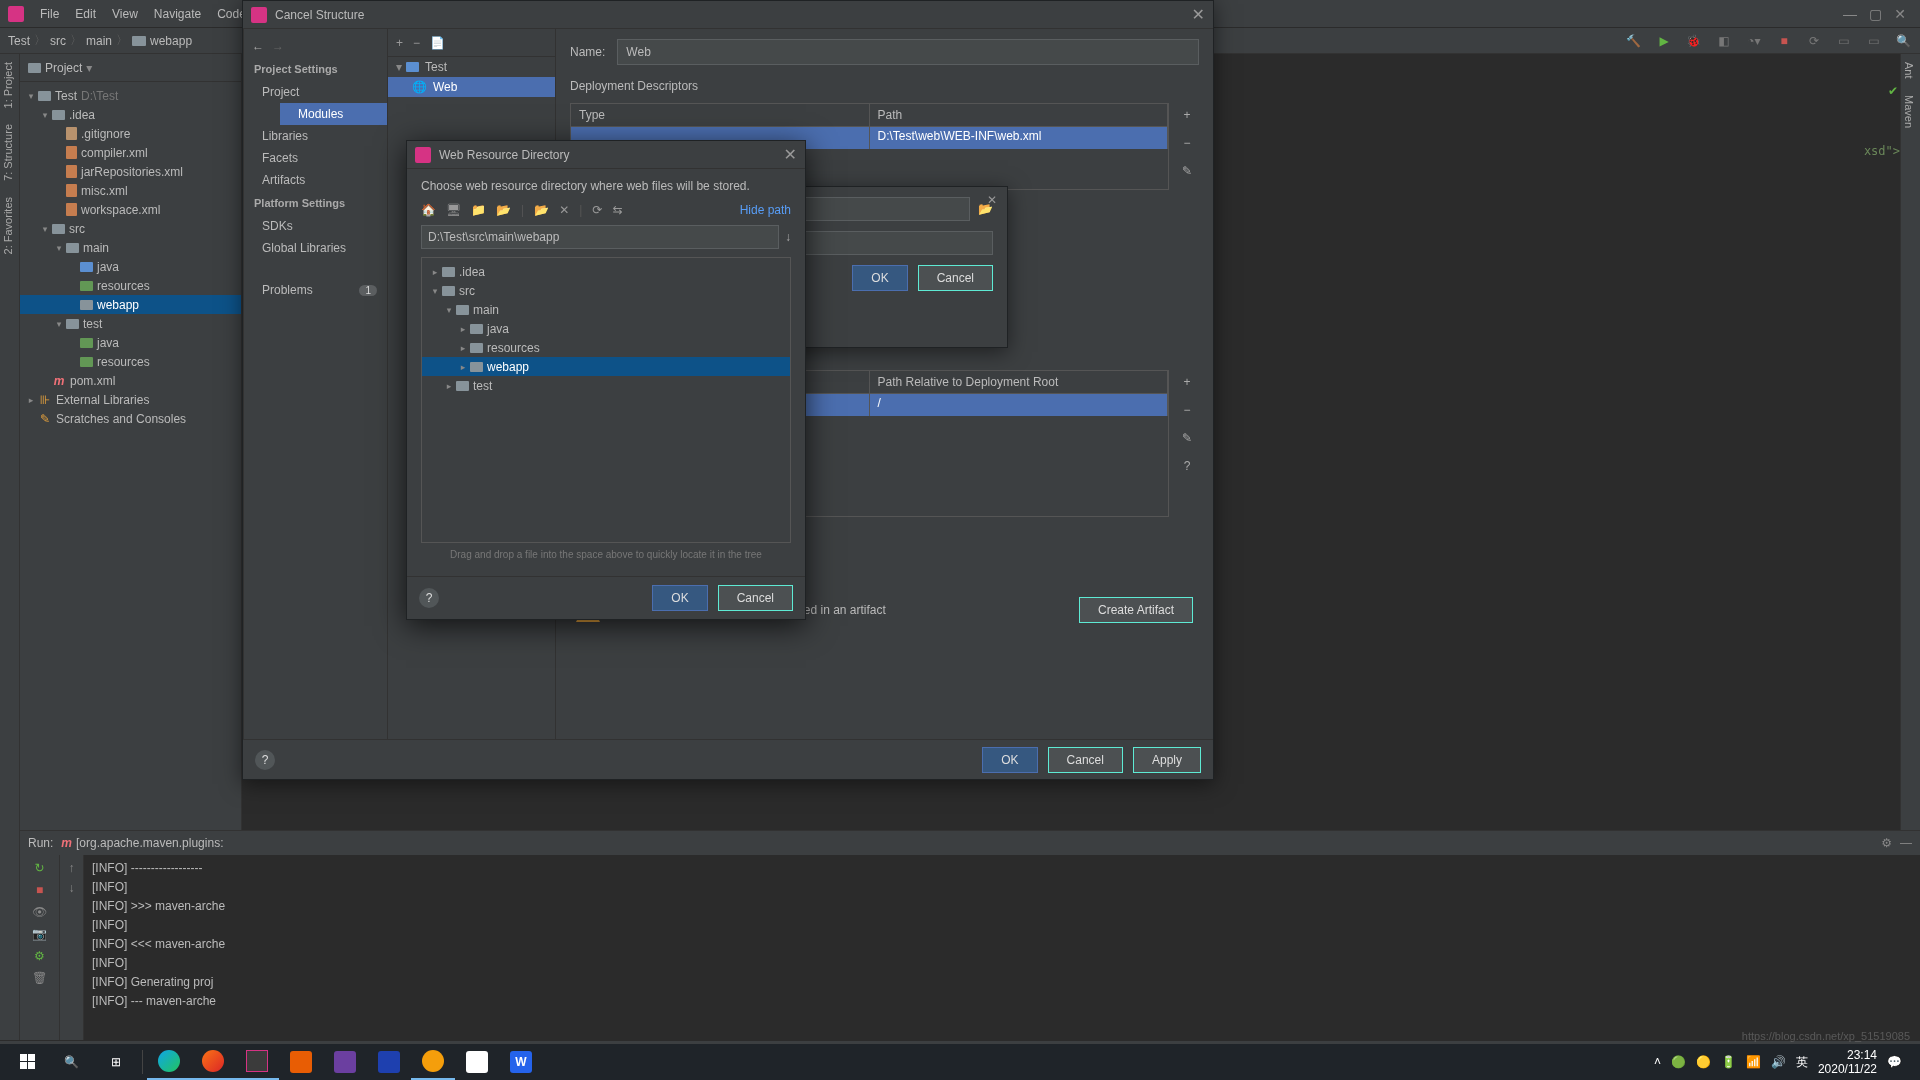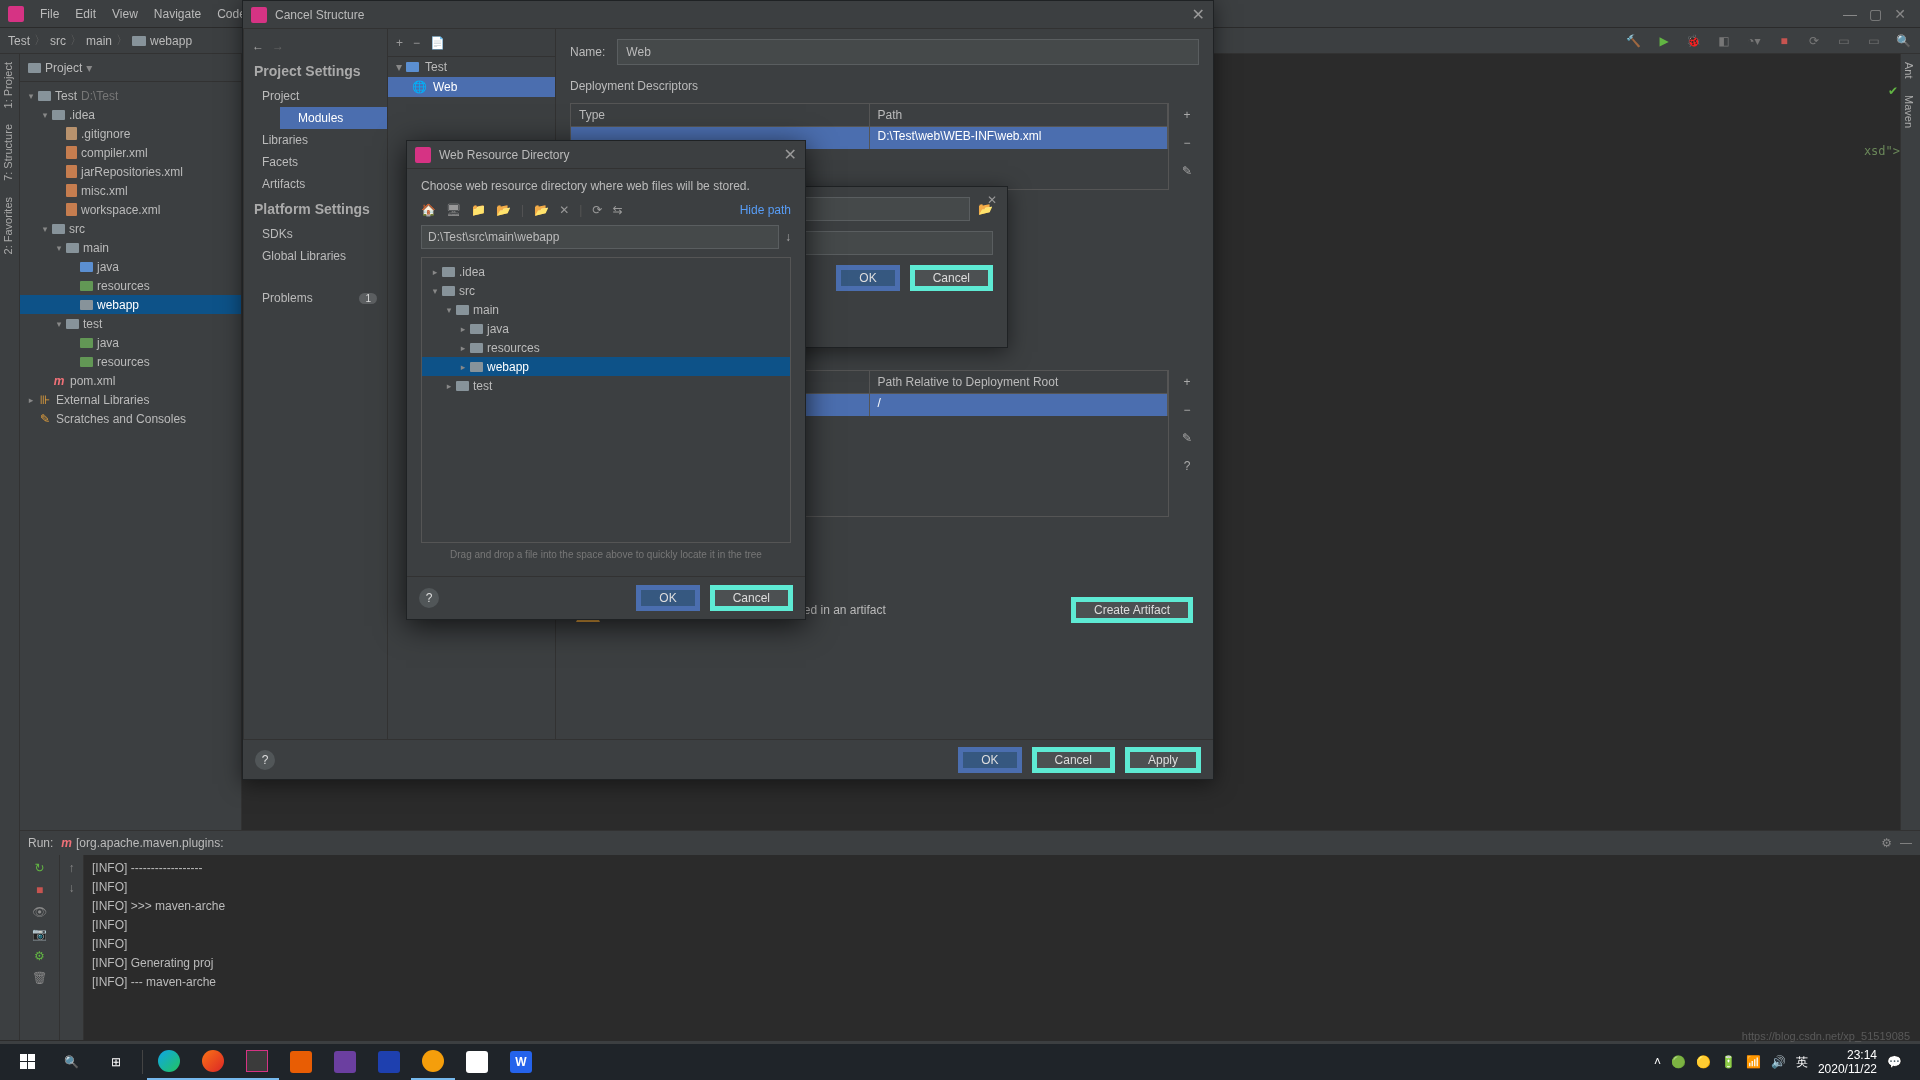--- a/index.html
+++ b/index.html
@@ -72,21 +72,21 @@
 .taskbar .tray { margin-left: auto; display: flex; align-items: center; gap: 10px; padding: 0 12px; color: #fff; font-size: 11px; }
 .taskbar .clock { text-align: right; line-height: 14px; }
 
 
 .ps-dialog { position: absolute; top: 0; left: 242px; width: 972px; height: 780px; background: #3c3f41; border: 1px solid #1f2224; box-shadow: 0 4px 20px rgba(0,0,0,0.5); }
 .ps-title { height: 28px; display: flex; align-items: center; padding: 0 8px; border-bottom: 1px solid #323232; }
 .ps-title .logo { width: 16px; height: 16px; background: #d63384; border-radius: 2px; margin-right: 8px; }
 .ps-title .close { margin-left: auto; color: #999; cursor: pointer; font-size: 16px; }
 .ps-body { display: flex; height: calc(100% - 68px); }
 .ps-sidebar { width: 144px; background: #3c3f41; border-right: 1px solid #323232; padding-top: 6px; }
-.ps-sidebar .heading { padding: 6px 10px; color: #aaa; font-weight: 600; font-size: 14px; }
+.ps-sidebar .heading { padding: 6px 10px; color: #aaa; font-weight: 600; font-size: 11px; }
 .ps-sidebar .item { padding: 4px 18px; color: #bbbbbb; cursor: pointer; }
 .ps-sidebar .item.selected { background: #4b6eaf; color: #fff; margin-left: 36px; }
 .ps-sidebar .item.problems { display: flex; align-items: center; justify-content: space-between; margin-top: 20px; padding: 4px 10px 4px 18px; gap: 24px; }
 .badge { background: #5c5f61; color: #ddd; border-radius: 8px; padding: 0 6px; font-size: 10px; }
 
 .ps-nav { width: 30px; background: #3c3f41; border-right: 1px solid #323232; display: flex; flex-direction: column; align-items: center; gap: 8px; padding-top: 6px; }
 
 .ps-modules { width: 168px; background: #3c3f41; border-right: 1px solid #323232; }
 .ps-modules-toolbar { height: 28px; display: flex; align-items: center; padding: 0 8px; gap: 10px; border-bottom: 1px solid #323232; }
 .ps-modules-toolbar span { cursor: pointer; color: #999; }
@@ -107,21 +107,21 @@
 .ps-side-btns { display: flex; flex-direction: column; gap: 4px; }
 .ps-side-btns .sb { width: 24px; height: 24px; display: flex; align-items: center; justify-content: center; color: #aaa; cursor: pointer; }
 
 .checkbox-row { display: flex; align-items: center; gap: 6px; margin-top: 4px; }
 .checkbox-row input { accent-color: #4b6eaf; }
 
 .warning-row { display: flex; align-items: center; gap: 10px; margin-top: 8px; padding: 6px; }
 .warn-icon { width: 24px; height: 24px; background: #e6a33e; clip-path: polygon(50% 0, 100% 100%, 0 100%); }
 
 .ps-footer { height: 40px; border-top: 1px solid #323232; display: flex; align-items: center; padding: 0 12px; gap: 10px; }
-.btn { height: 26px; padding: 0 18px; background: #4c5052; border: 5px solid #5eead4; color: #ddd; cursor: pointer; display: inline-flex; align-items: center; }
+.btn { height: 26px; padding: 0 18px; background: #4c5052; border: 1px solid #5eead4; color: #ddd; cursor: pointer; display: inline-flex; align-items: center; }
 .btn.primary { background: #365880; border-color: #4b6eaf; }
 .help-circ { width: 20px; height: 20px; border-radius: 50%; background: #515658; color: #ddd; display: inline-flex; align-items: center; justify-content: center; cursor: pointer; }
 
 
 .wrd-sub { position: absolute; top: 186px; left: 558px; width: 450px; height: 162px; background: #3c3f41; border: 1px solid #1f2224; box-shadow: 0 4px 20px rgba(0,0,0,0.5); padding: 10px 14px; }
 .wrd-sub .close { position: absolute; top: 6px; right: 10px; color: #999; cursor: pointer; }
 .wrd-sub .row { display: flex; align-items: center; gap: 8px; margin-bottom: 10px; }
 .wrd-sub .row input { flex: 1; background: #45494a; border: 1px solid #5a5e60; color: #bbbbbb; height: 24px; padding: 0 6px; }
 .wrd-sub .btns { display: flex; gap: 10px; justify-content: flex-end; margin-top: 6px; }
 
@@ -313,20 +313,21 @@
     </div>
     <div style="width:24px;background:#3c3f41;border-right:1px solid #323232;display:flex;flex-direction:column;align-items:center;gap:6px;padding-top:6px">
       <span style="color:#888">↑</span>
       <span style="color:#888">↓</span>
     </div>
     <div class="run-output">
       <div>[INFO] ------------------</div>
       <div>[INFO]</div>
       <div>[INFO] &gt;&gt;&gt; maven-arche</div>
       <div>[INFO]</div>
+      <div>[INFO] &lt;&lt;&lt; maven-arche</div>
       <div>[INFO]</div>
       <div>[INFO] Generating proj</div>
       <div>[INFO] --- maven-arche</div>
     </div>
   </div>
 </div>
 
 <div class="status-bar">
   <span class="sitem">≡ <span>6: TODO</span></span>
   <span class="sitem" style="text-decoration:underline">▶ <span>4: Run</span></span>

